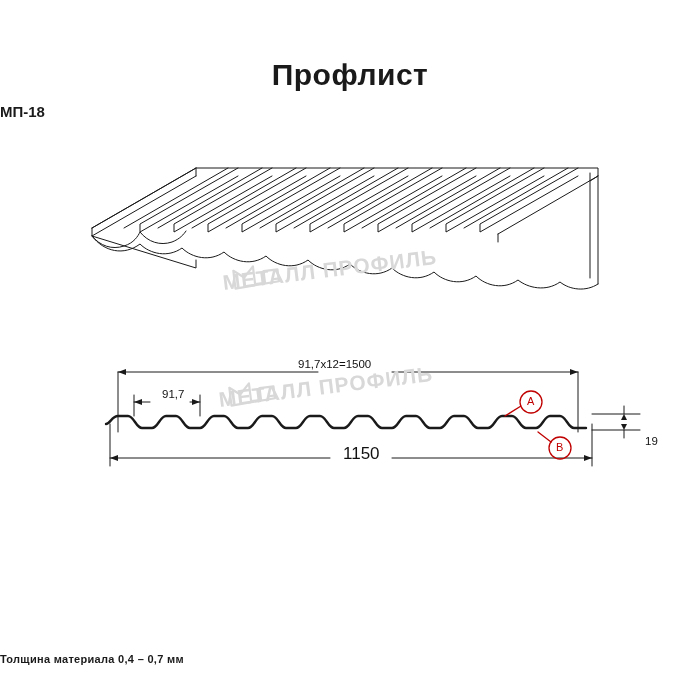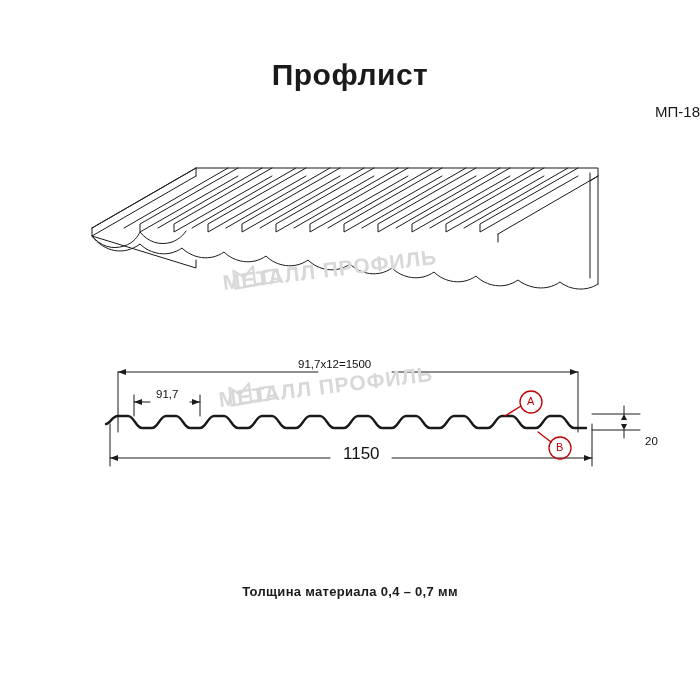--- a/index.html
+++ b/index.html
@@ -29,31 +29,30 @@
     text-align: center;
     font-size: 30px;
     font-weight: bold;
     letter-spacing: 0.5px;
   }
   .subtitle {
     position: absolute;
     top: 103px;
     left: 0;
     width: 700px;
-    text-align: right;
+    text-align: left;
     font-size: 15px;
-    font-weight: normal;
+    font-weight: bold;
   }
   .footer-note {
     position: absolute;
-    top: 584px;
-    left: 0;
-    width: 700px;
-    text-align: center;
-    font-size: 13px;
+    top: 653px;
+    left: 0;
+    width: 700px;
+    font-size: 11px;
     font-weight: bold;
     letter-spacing: 0.3px;
   }
   svg.drawing {
     position: absolute;
     left: 0;
     top: 0;
     width: 700px;
     height: 700px;
   }
@@ -229,23 +228,23 @@
         <circle cx="531" cy="402" r="11" stroke="#c00000" stroke-width="1.3" fill="none"></circle>
         <path d="M521,406 L505,416" stroke="#c00000" stroke-width="1.3"></path>
 
         <circle cx="560" cy="448" r="11" stroke="#c00000" stroke-width="1.3" fill="none"></circle>
         <path d="M551,442 L538,432" stroke="#c00000" stroke-width="1.3"></path>
       </g>
     </g>
   </svg>
 
   <div class="dim-label" style="top:358px; left:298px;">91,7х12=1500</div>
-  <div class="dim-label" style="top:388px; left:156px;text-align:right;">91,7</div>
+  <div class="dim-label" style="top:388px; left:162px;text-align:right;">91,7</div>
   <div class="dim-label" style="top:444px; left:343px; font-size:17px;">1150</div>
-  <div class="dim-label" style="top:435px; left:645px;">20</div>
+  <div class="dim-label" style="top:435px; left:645px;">19</div>
 
   <div class="callout-label" style="top:395px; left:527px;">A</div>
   <div class="callout-label" style="top:441px; left:556px;">B</div>
 
   <div class="wm wm1">МЕТАЛЛ ПРОФИЛЬ</div>
   <div class="wm wm2">МЕТАЛЛ ПРОФИЛЬ</div>
 
   <svg class="wm-logo" style="left:228px; top:258px; width:56px; height:34px;" viewBox="0 0 56 34">
     <g transform="rotate(-7 28 17)" fill="none" stroke="#d8d8d8" stroke-width="2.2" stroke-linejoin="round">
       <path d="M6,28 L6,10 L16,18 L26,8 L26,26 L36,26 L36,14 L50,14 L50,26 Z"></path>

